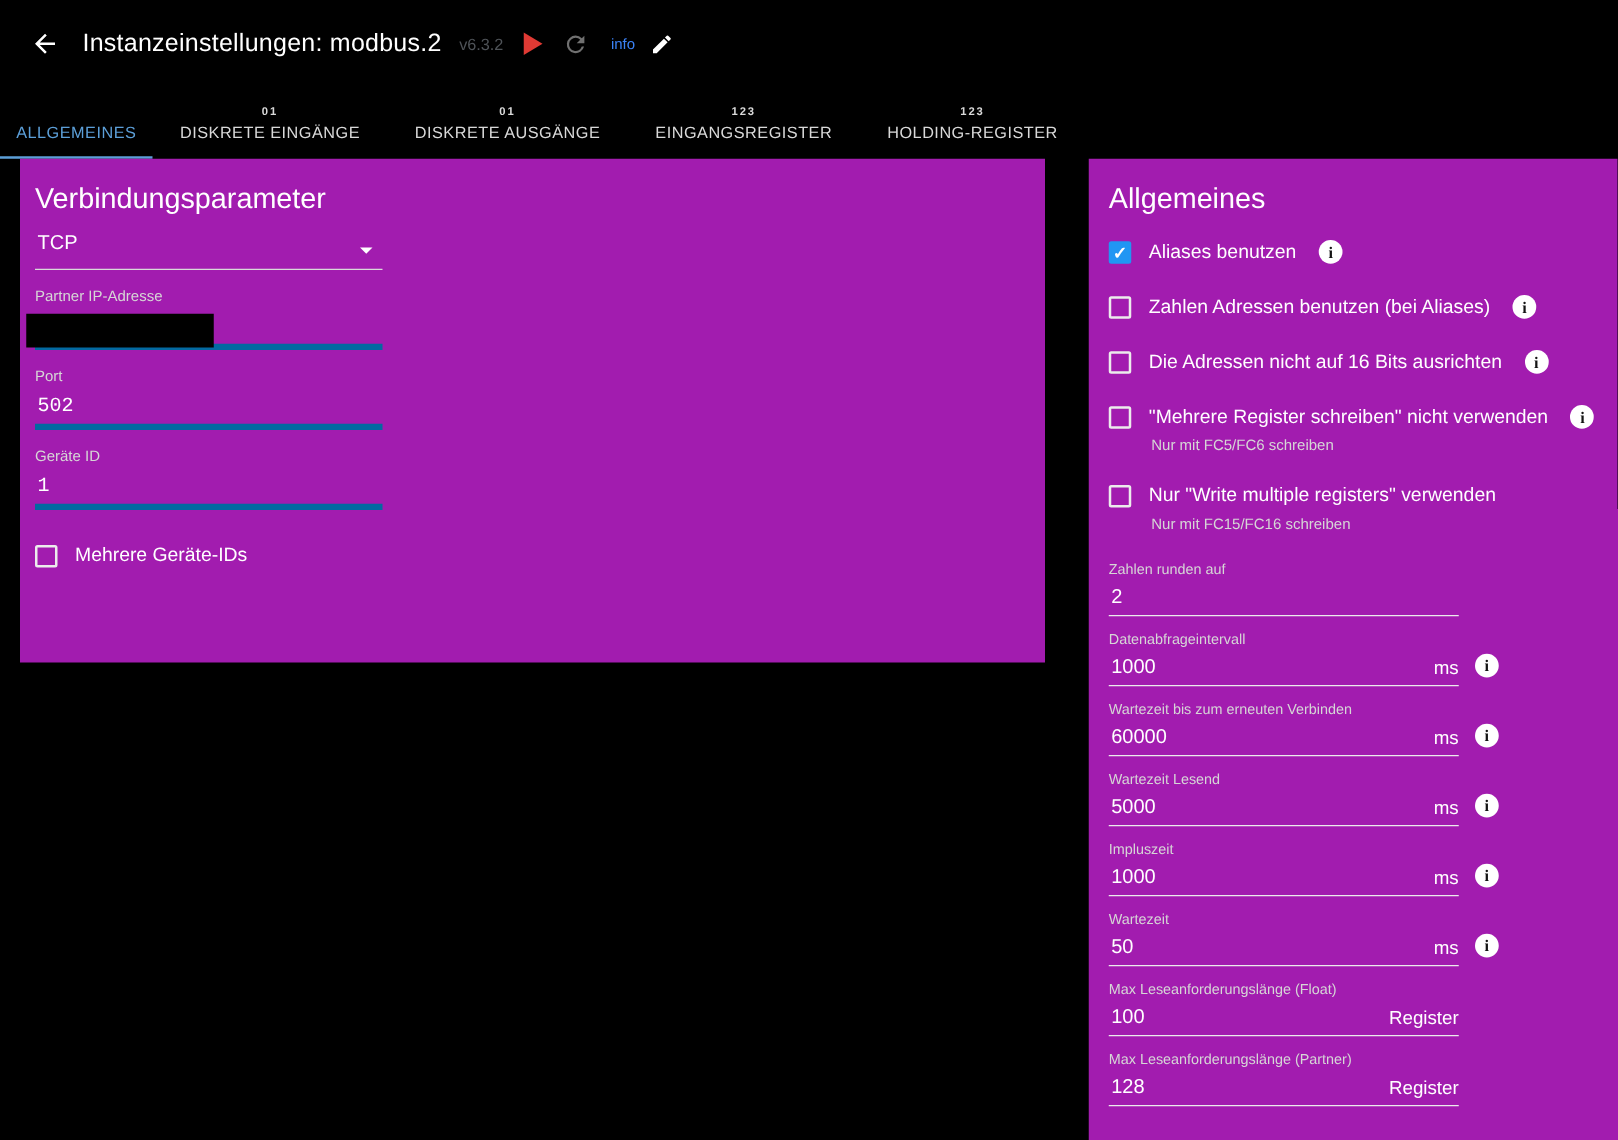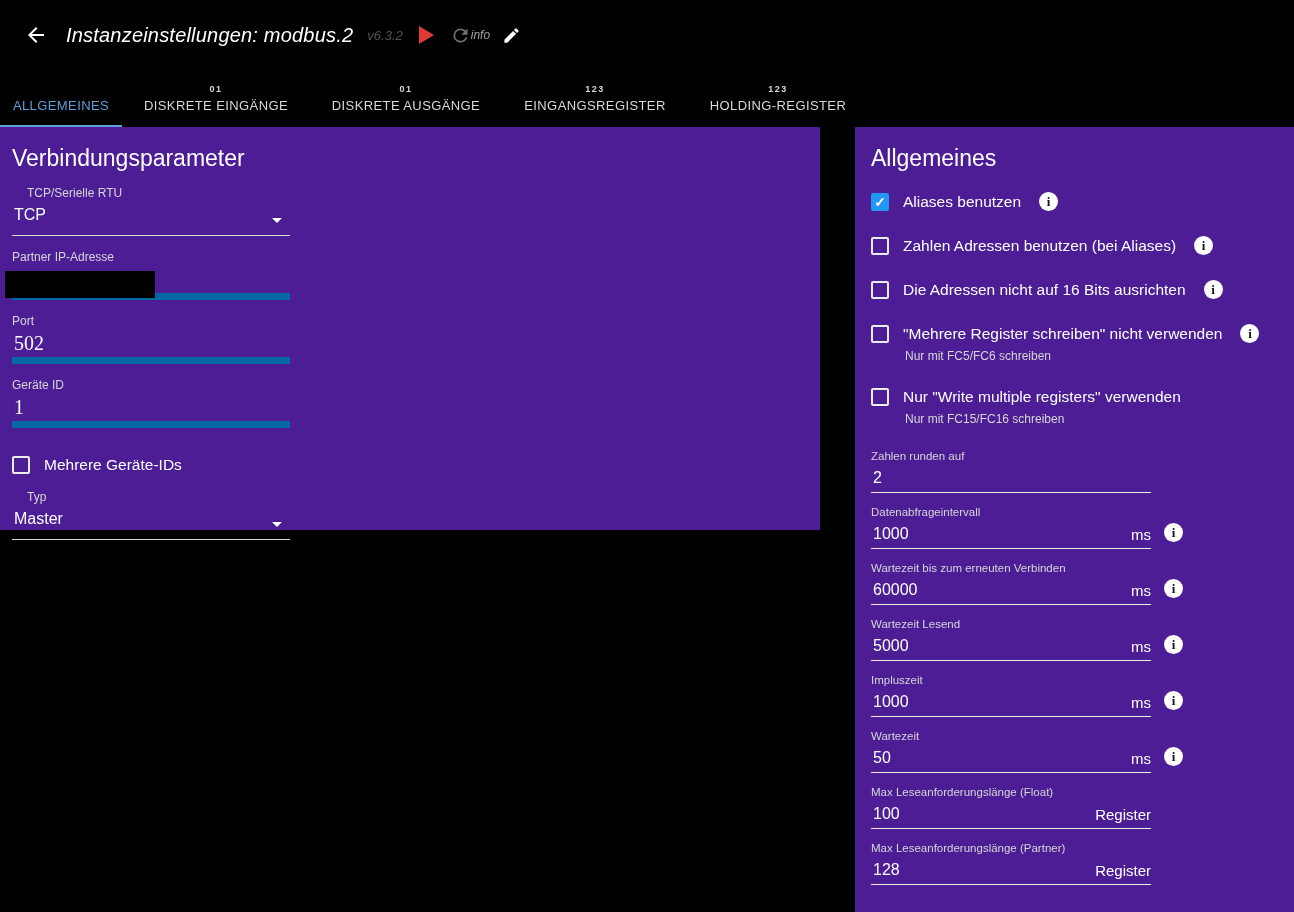--- a/index.html
+++ b/index.html
@@ -7,28 +7,28 @@
   body {
     background:#000;
     color:#fff;
     font-family:"Liberation Sans", sans-serif;
     position:relative;
   }
 
   
   .header {
     position:absolute; top:0; left:0; width:1294px; height:70px;
-    background:#000; display:flex; align-items:center;font-style:italic;
+    background:#000; display:flex; align-items:center;
   }
   .back-btn { margin-left:22px; width:28px; height:28px; display:flex; align-items:center; justify-content:center; cursor:pointer; }
   .hdr-title { margin-left:16px; font-size:20px; font-weight:400; letter-spacing:0.2px; color:#fff; }
   .hdr-version { margin-left:14px; font-size:13px; color:#4f5358; }
   .hdr-icon { margin-left:16px; display:flex; align-items:center; justify-content:center; cursor:pointer; }
   .play-tri { width:0; height:0; border-left:15px solid #e03a34; border-top:9px solid transparent; border-bottom:9px solid transparent; }
-  .hdr-info-label { font-size:12px; color:#a3a3a3; }
+  .hdr-info-label { margin-left:18px; font-size:12px; color:#3b82f6; }
   .pencil { margin-left:12px; }
 
   
   .tabbar {
     position:absolute; top:70px; left:0; width:1294px; height:57px;
     background:#000; display:flex;
   }
   .tab {
     display:flex; flex-direction:column; align-items:center; justify-content:center;
     height:57px; cursor:pointer; border-bottom:2px solid transparent;
@@ -39,32 +39,32 @@
   .tab.active { color:#5c9fd8; }
   .tab.active .tab-label { color:#5c9fd8; }
   .tab.active { border-bottom:2px solid #5c9fd8; }
   .tab-w0 { width:122px; }
   .tab-w1 { width:188px; }
   .tab-w2 { width:192px; }
   .tab-w3 { width:186px; }
   .tab-w4 { width:180px; }
 
   
-  .panel { position:absolute; background:#4c1d95; }
+  .panel { position:absolute; background:#a21caf;margin-left:16px; }
   .panel-left { left:0; top:127px; width:820px; height:403px; padding:14px 12px; }
   .panel-right { left:855px; top:127px; width:439px; height:785px; padding:14px 16px; overflow:hidden; }
   .panel-title { font-size:23px; font-weight:400; color:#fff; margin:4px 0 10px 0; }
 
   .fld-label { font-size:12px; color:#d6d6d6; display:block; }
   .indent { margin-left:15px; }
 
   .line-input {
     display:block; width:278px; background:transparent; border:none; outline:none;
-    border-bottom:7px solid #0369a1; color:#fff; font-size:20px;
-    height:30px; padding:0 0 4px 2px; font-family:Liberation Serif, serif;
+    border-bottom:5px solid #0369a1; color:#fff; font-size:16px;
+    height:30px; padding:0 0 4px 2px; font-family:Liberation Mono, monospace;
   }
 
   .select {
     position:relative; width:278px; height:30px; border-bottom:1px solid #d9d9d9;
     font-size:16px; color:#fff; display:flex; padding-left:2px; cursor:pointer;
   }
   .caret {
     position:absolute; right:8px; top:12px; width:0; height:0;
     border-left:5px solid transparent; border-right:5px solid transparent; border-top:5px solid #fff;
   }
@@ -159,21 +159,20 @@
   <div class="tab tab-w4">
     <span class="badge">123</span>
     <span class="tab-label">HOLDING-REGISTER</span>
   </div>
 </div>
 
 <div class="panel panel-left">
   <div class="panel-title">Verbindungsparameter</div>
 
   <div class="grp">
-    <span class="fld-label indent">TCP/Serielle RTU</span>
     <div class="select">
       <span>TCP</span>
       <span class="caret"></span>
     </div>
   </div>
 
   <div class="grp">
     <span class="fld-label">Partner IP-Adresse</span>
     <div class="ip-wrap">
       <input class="line-input" value="" style="">
@@ -189,27 +188,20 @@
   <div class="grp">
     <span class="fld-label">Geräte ID</span>
     <input class="line-input" value="1" style="">
   </div>
 
   <div class="cb-row" style="margin-top:28px;">
     <div class="cb"></div>
     <span class="cb-label">Mehrere Geräte-IDs</span>
   </div>
 
-  <div class="grp" style="margin-top:16px;">
-    <span class="fld-label indent">Typ</span>
-    <div class="select">
-      <span>Master</span>
-      <span class="caret"></span>
-    </div>
-  </div>
 </div>
 
 <div class="panel panel-right">
   <div class="panel-title">Allgemeines</div>
 
   <div class="chk-section">
     <div class="cb-group first">
       <div class="cb-row">
         <div class="cb checked">
             <span class="check">✓</span>

